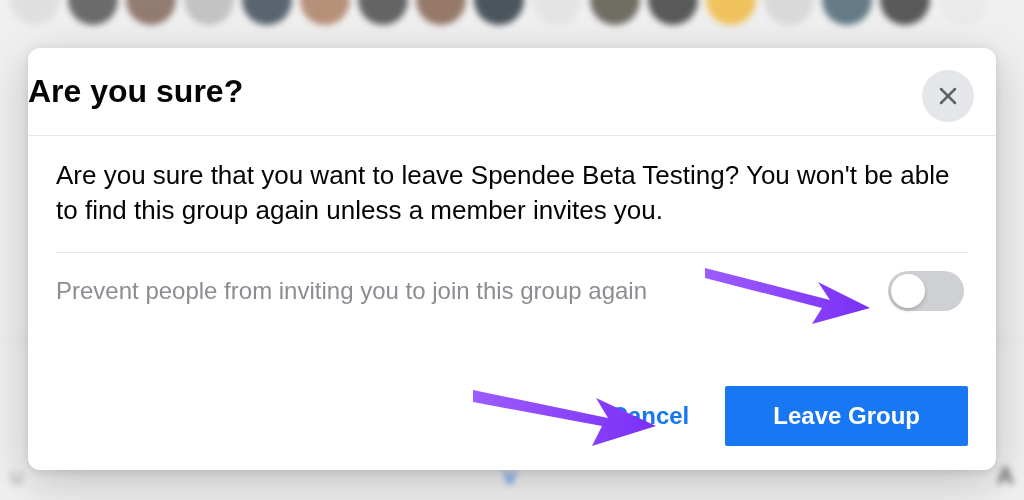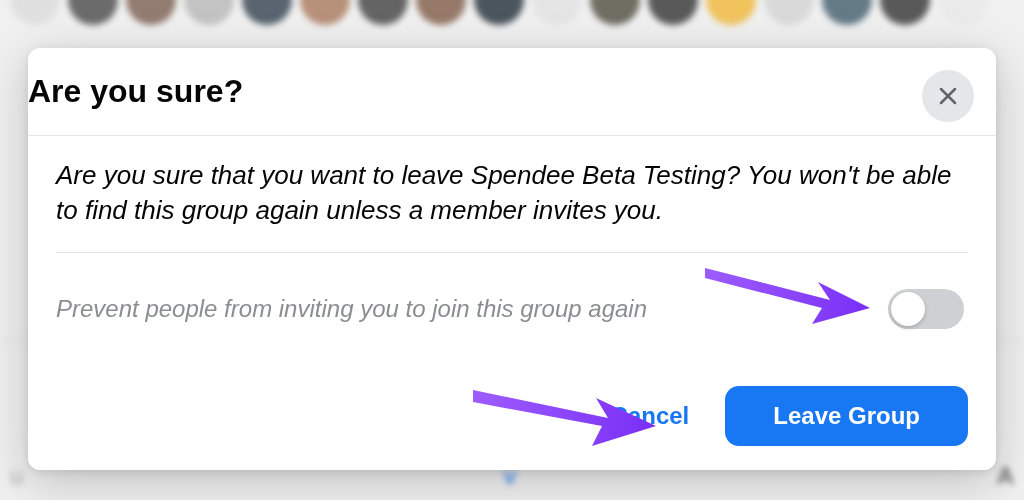--- a/index.html
+++ b/index.html
@@ -92,32 +92,31 @@
     justify-content: center;
     cursor: pointer;
   }
   .close-btn svg { width: 24px; height: 24px; }
   
   .modal-body {
     padding: 22px 28px 0 28px;
     flex: 1;
     display: flex;
     flex-direction: column;
-    font-style: italic;
   }
   .body-text {
     font-size: 26px;
     line-height: 1.35;
     color: #050505;
     padding-bottom: 24px;
   }
   
   .toggle-row {
     border-top: 1px solid #e4e6eb;
-    padding: 36px 4px 24px 0;
+    padding: 18px 4px 24px 0;
     display: flex;
     align-items: center;
     justify-content: space-between;
   }
   .toggle-label {
     font-size: 24px;
     color: #8a8d91;
   }
   .toggle {
     width: 76px;
@@ -157,21 +156,21 @@
     border-radius: 8px;
   }
   .btn-primary {
     background: #1877f2;
     border: none;
     color: #fff;
     font-size: 24px;
     font-weight: 600;
     padding: 16px 48px;
     cursor: pointer;
-    border-radius: 14px;
+    border-radius: 2px;
   }
   
   
   .arrow {
     position: absolute;
     pointer-events: none;
   }
   .arrow svg { display: block; }
 </style>
 </head>

